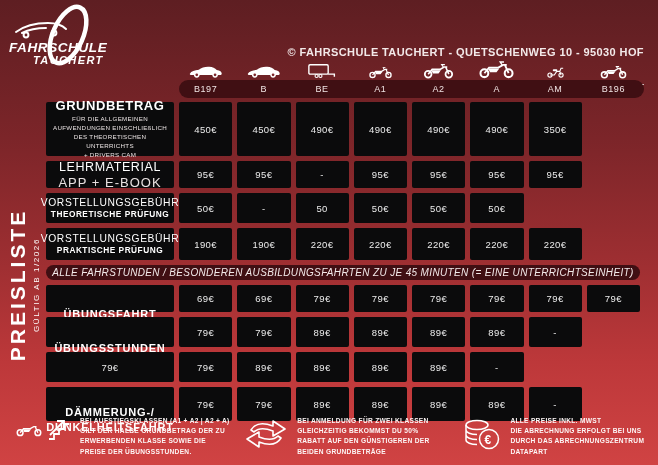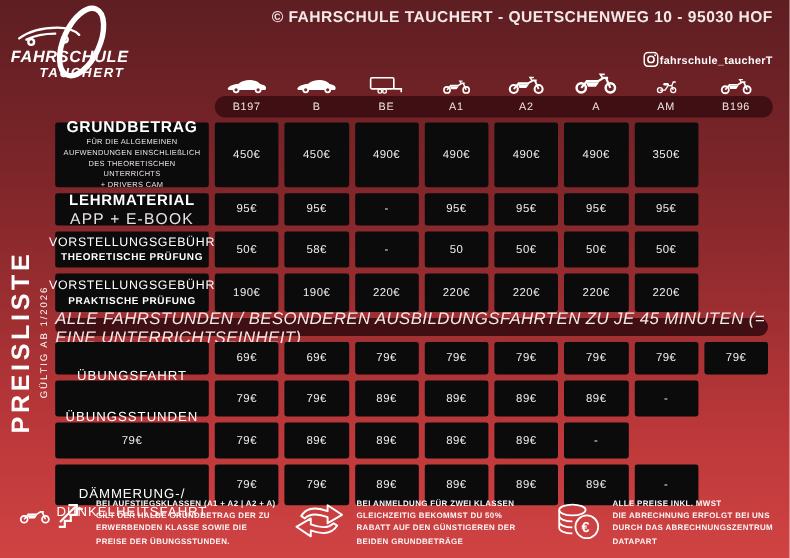--- a/index.html
+++ b/index.html
@@ -9,21 +9,21 @@
     position:relative;
     overflow:hidden;
     background:linear-gradient(180deg,#5e1e22 0%,#7c2529 30%,#9c2e31 55%,#bd383a 78%,#d04343 100%);
     color:#fff;
   }
   .pre { white-space:pre-line; }
 
   
   .logo { position:absolute; left:6px; top:2px; width:110px; height:72px; }
   .top-right { position:absolute; right:14px; top:6px; text-align:right; }
-  .copyright { font-size:13px; letter-spacing:.4px; font-weight:600; color:#f3e9e9; }
+  .copyright { font-size:11px; letter-spacing:.4px; font-weight:600; color:#f3e9e9;margin-top:40px; }
   .insta { margin-top:22px; display:flex; align-items:center; justify-content:flex-end; gap:1px; }
   .insta-handle { font-size:9px; font-weight:700; letter-spacing:.3px; }
 
   
   .sidebar { position:absolute; left:-87px; top:262px; width:220px; height:46px;
              transform:rotate(-90deg); display:flex; flex-direction:column;
              align-items:center; justify-content:center; }
   .sidebar-title { font-size:21px; font-weight:800; letter-spacing:3px; }
   .sidebar-sub { font-size:8px; font-weight:500; letter-spacing:1.6px; margin-top:2px; }
 
@@ -41,29 +41,29 @@
   .cell { background:#0b0b0c; border-radius:2px; display:flex; align-items:center;
           justify-content:center; font-size:9.5px; letter-spacing:.4px; color:#ececec; }
   .ghost { background:transparent; }
   .label-cell { background:#0b0b0c; border-radius:2px; display:flex; flex-direction:column;
                 align-items:center; justify-content:center; text-align:center; padding:2px 4px; }
   .h54>div { height:54px; } .h27>div { height:27px; } .h30>div { height:30px; }
   .h32>div { height:32px; } .h34>div { height:34px; }
 
   .lab-main-xl { font-size:13px; font-weight:800; letter-spacing:.6px; }
   .lab-sub-xs  { font-size:6.2px; font-weight:500; letter-spacing:.3px; line-height:1.45; margin-top:2px; color:#e9e2e2; }
-  .lab-main-lg { font-size:12.5px; font-weight:700; letter-spacing:.6px;text-align:right; }
+  .lab-main-lg { font-size:12.5px; font-weight:400; letter-spacing:.6px;text-align:right; }
   .lab-sub-sm  { font-size:13px; font-weight:400; letter-spacing:1px; margin-top:1px; color:#e9e2e2; }
   .lab-main-th { font-size:10.3px; font-weight:400; letter-spacing:.6px; }
   .lab-sub-bd  { font-size:8.3px; font-weight:800; letter-spacing:.5px; margin-top:1px; }
-  .lab-simple  { font-size:11px; font-weight:400; letter-spacing:.8px; line-height:1.35;margin-top:32px; }
+  .lab-simple  { font-size:11px; font-weight:700; letter-spacing:.8px; line-height:1.35;margin-top:32px; }
 
   .banner-row { height:15px; margin-bottom:5px; }
   .banner { grid-column:1 / -1; background:#400f13; border-radius:8px; display:flex;
-            align-items:center; justify-content:center; font-size:14px; font-style:italic;
+            align-items:center; justify-content:center; font-size:10px; font-style:italic;
             font-weight:500; letter-spacing:.35px; color:#f3eaea; height:15px; }
 
   
   .footnotes { position:absolute; left:14px; right:8px; top:412px; display:flex; }
   .note { display:flex; align-items:flex-start; gap:8px; }
   .note-1 { width:232px; } .note-2 { width:222px; } .note-3 { width:190px; }
   .note-icon { flex:0 0 auto; display:flex; align-items:center; gap:2px; padding-top:6px; }
   .note-text { font-size:6.6px; font-weight:700; letter-spacing:.3px; line-height:1.55; color:#fdf6f6; padding-top:4px; }
 </style>
 </head>
@@ -238,21 +238,20 @@
     <div class="cell">95€</div>
     <div class="cell ghost"></div>
   </div>
 
   <div class="row h30">
     <div class="label-cell">
       <div class="lab-main-th">VORSTELLUNGSGEBÜHR</div>
       <div class="lab-sub-bd">THEORETISCHE PRÜFUNG</div>
     </div>
     <div class="cell">50€</div>
-    <div class="cell">58€</div>
     <div class="cell">-</div>
     <div class="cell">50</div>
     <div class="cell">50€</div>
     <div class="cell">50€</div>
     <div class="cell">50€</div>
     <div class="cell ghost"></div>
   </div>
 
   <div class="row h32">
     <div class="label-cell">

